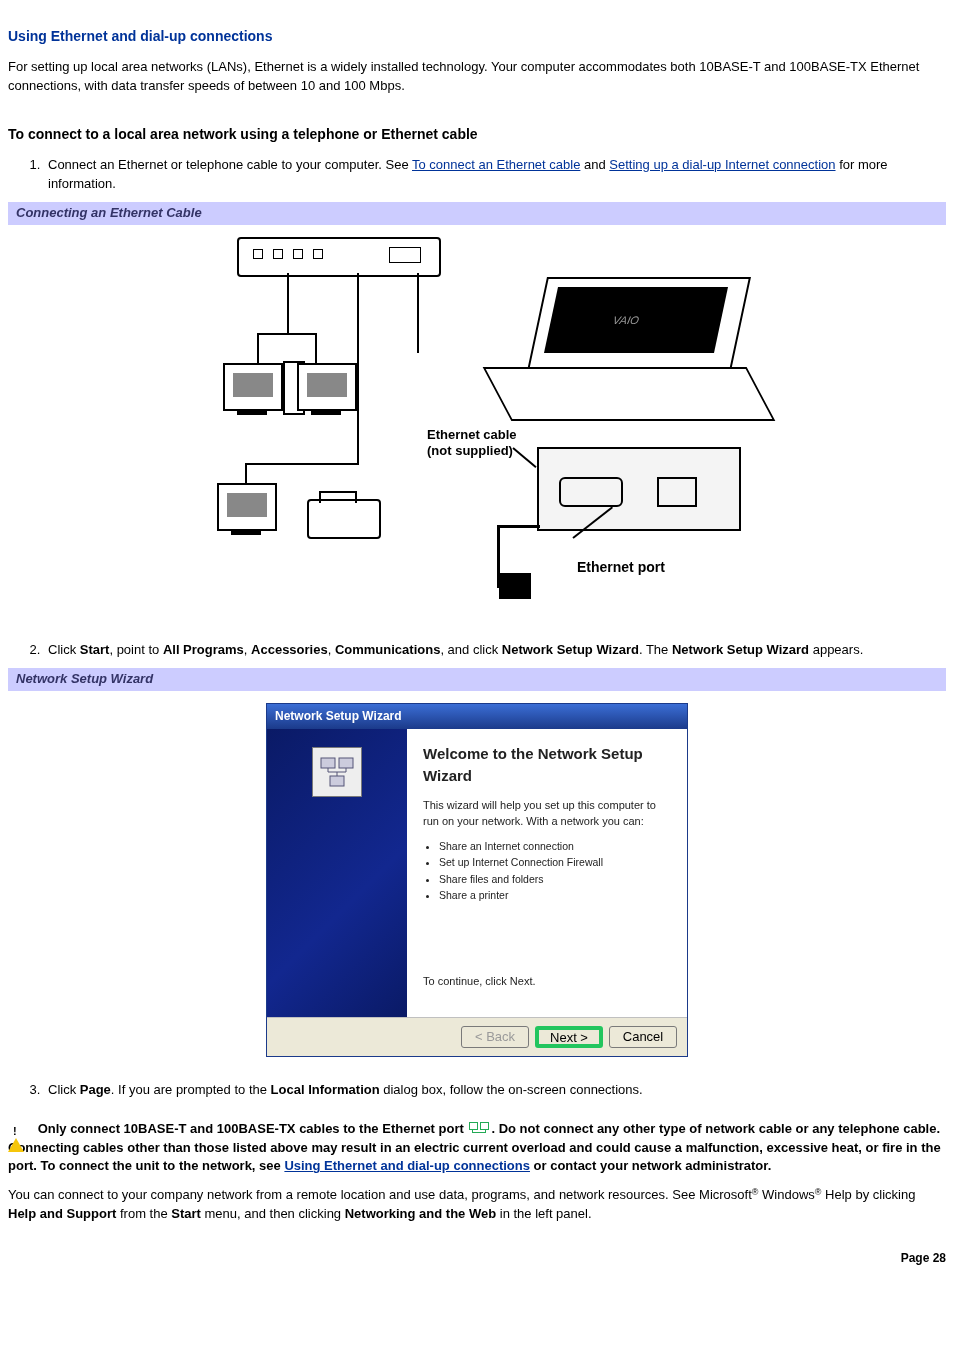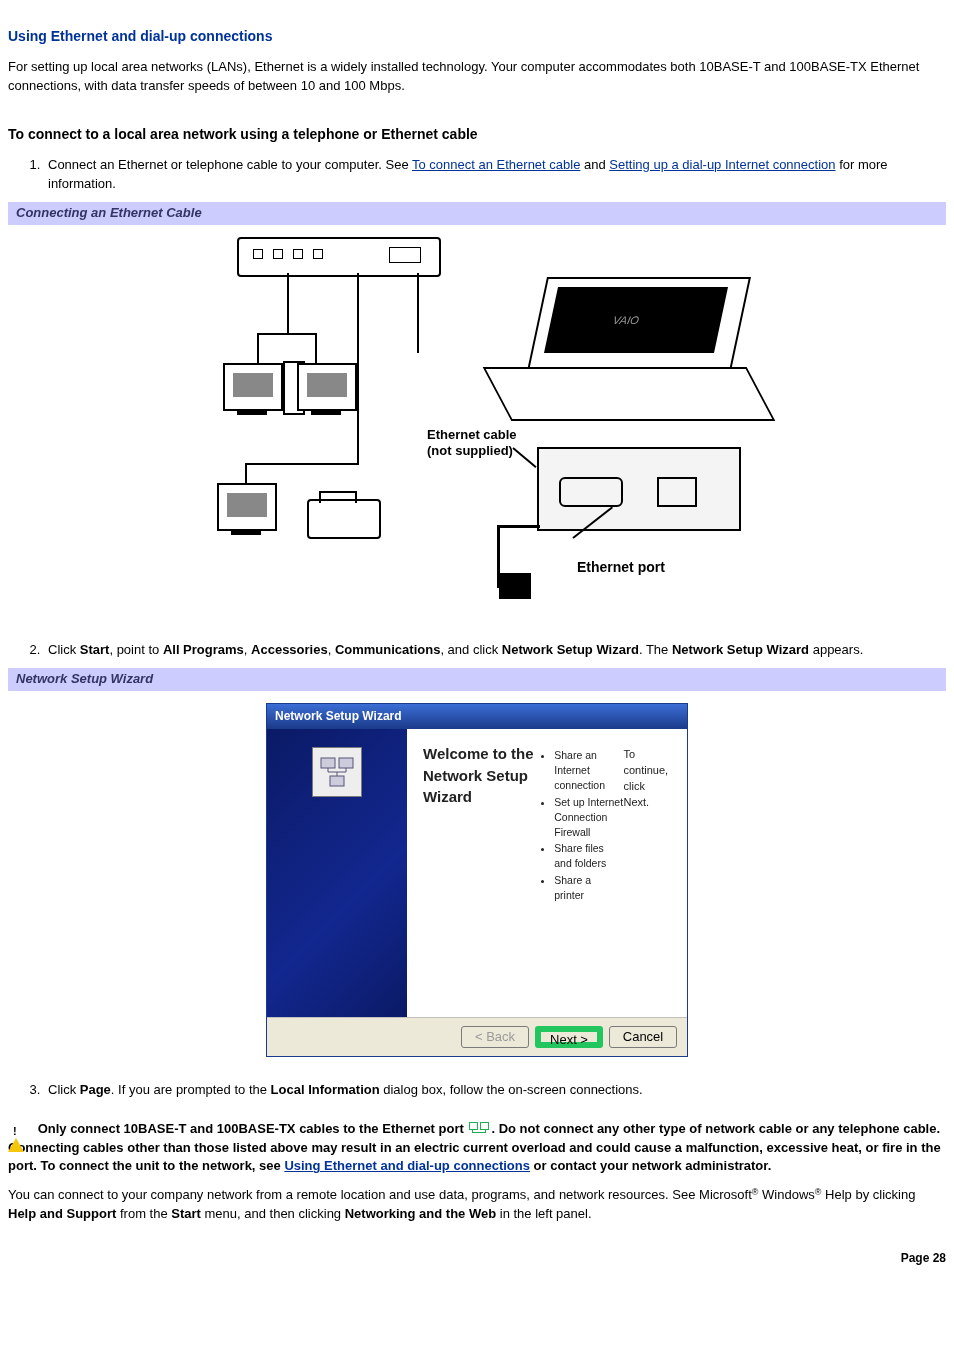--- a/index.html
+++ b/index.html
@@ -128,21 +128,21 @@
     width: 140px; height: 270px;
     background: linear-gradient(135deg, #0a1a66, #12278f 60%, #0a1a66);
     display:flex; align-items:flex-start; justify-content:center;
     padding-top: 18px;
   }
   .dlg-icon {
     width: 48px; height: 48px; border:1px solid #7a7a7a; background:#eee;
     display:flex; align-items:center; justify-content:center;
   }
   .dlg-icon svg { width:36px; height:36px; }
-  .dlg-right { flex:1; padding: 14px 16px 14px 16px; font-size: 11px; color:#222; display:flex; flex-direction:row; }
+  .dlg-right { flex:1; padding: 14px 16px 23px 16px; font-size: 11px; color:#222; display:flex; flex-direction:column; }
   .dlg-h { font-size: 15px; font-weight: bold; margin: 0 0 8px 0; }
   .dlg-p { margin: 4px 0; }
   ul.dlg-ul { margin: 4px 0 6px 16px; padding:0; }
   ul.dlg-ul li { margin: 1px 0; font-size:10.5px; }
   .dlg-spacer { flex:1; }
   .dlg-footer {
     background:#ece9d8;
     padding: 8px 10px;
     display:flex; justify-content:flex-end; gap:6px;
     border-top:1px solid #c0c0c0;
@@ -150,21 +150,21 @@
   .win-btn {
     min-width: 68px;
     height: 22px;
     font-size: 13px;
     background:#ece9d8;
     border:1px solid #7a7a7a;
     border-radius:3px;
     cursor: default;
     padding: 0 8px;
   }
-  .win-btn.default { border:6px solid #22c55e; }
+  .win-btn.default { border:4px solid #22c55e; }
   .win-btn[disabled] { color:#9a9a9a; }
 
   
   .warn-block { margin: 20px 0 10px 0; }
   .warn-icon {
     display:inline-block; width:16px; height:15px; vertical-align:middle;
     margin-right: 10px;
   }
   .tri {
     width:0; height:0;
@@ -276,20 +276,21 @@
           <svg viewBox="0 0 36 36">
               <rect x="2" y="4" width="14" height="10" fill="#ccd" stroke="#557"></rect>
               <rect x="20" y="4" width="14" height="10" fill="#ccd" stroke="#557"></rect>
               <rect x="11" y="22" width="14" height="10" fill="#ccd" stroke="#557"></rect>
               <path d="M9 14 v4 h18 v-4 M18 18 v4" stroke="#557" fill="none"></path>
             </svg>
         </div>
       </div>
       <div class="dlg-right">
         <div class="dlg-h">Welcome to the Network Setup Wizard</div>
+        <div class="dlg-p">This wizard will help you set up this computer to run on your network. With a network you can:</div>
         <ul class="dlg-ul">
           <li>Share an Internet connection</li>
           <li>Set up Internet Connection Firewall</li>
           <li>Share files and folders</li>
           <li>Share a printer</li>
         </ul>
         <div class="dlg-spacer"></div>
         <div class="dlg-p">To continue, click Next.</div>
       </div>
     </div>

